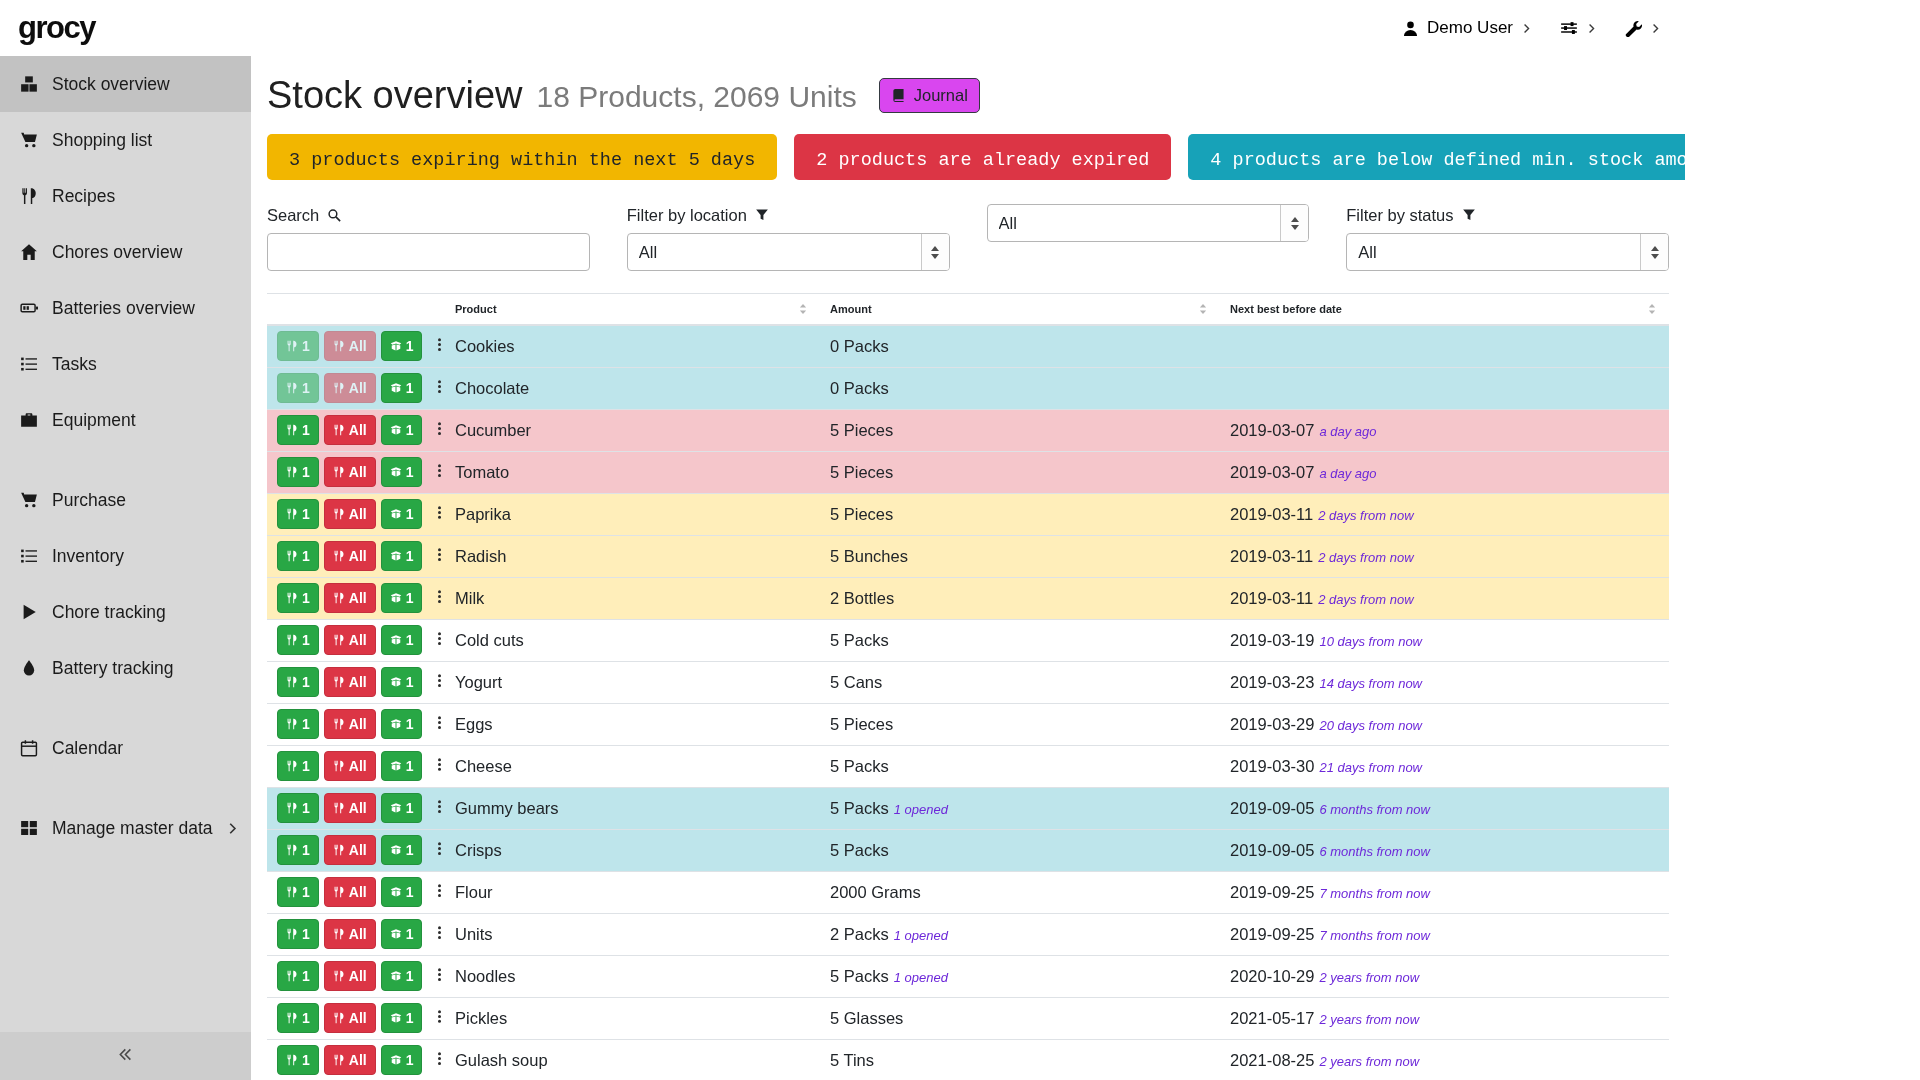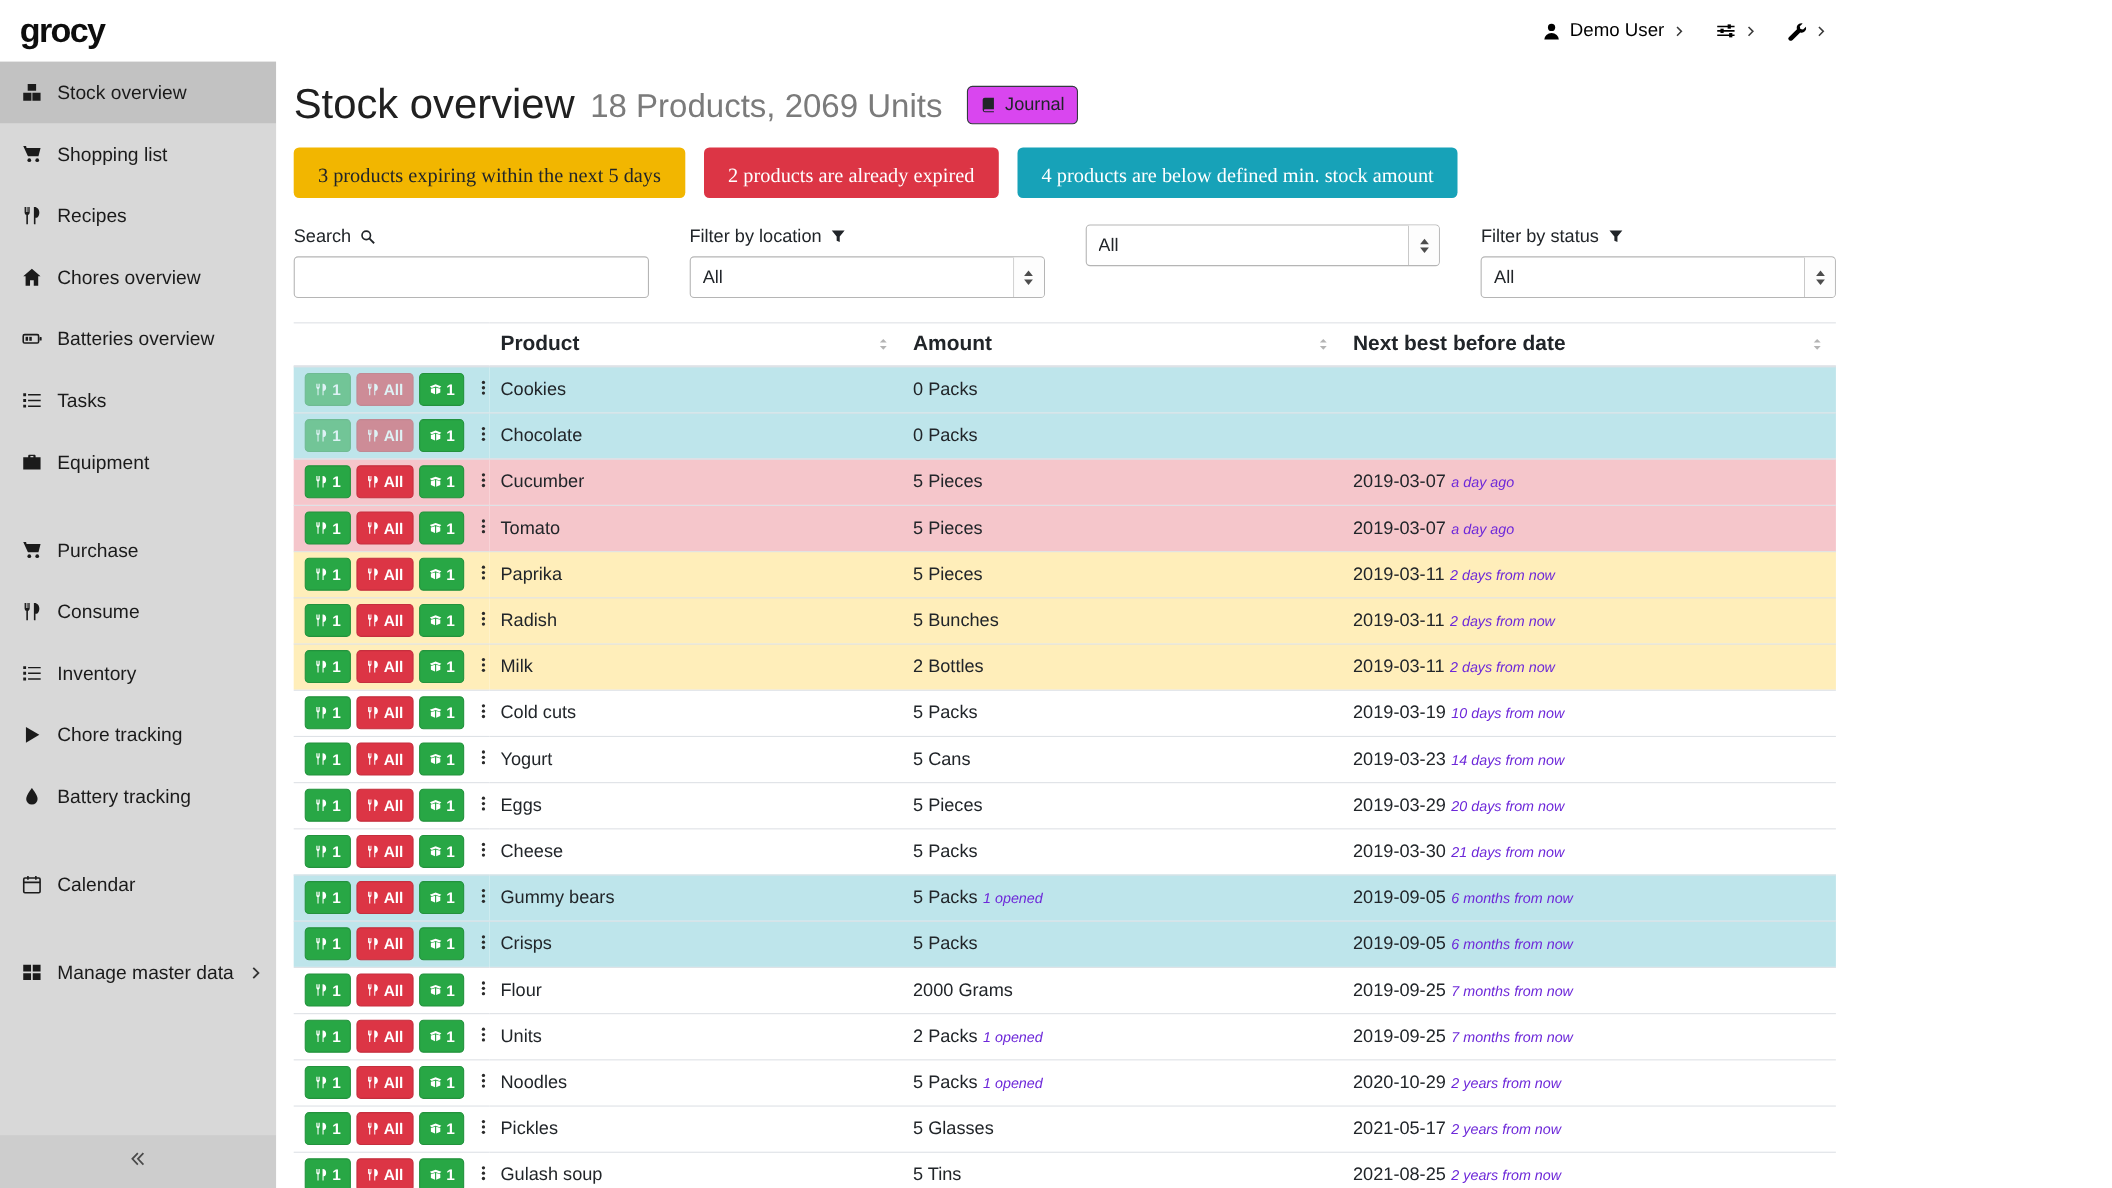--- a/index.html
+++ b/index.html
@@ -33,38 +33,38 @@
   
   .main { flex: 1; min-width: 0; padding: 16px 16px 0; overflow: hidden; background: #fff; }
 
   .title-row { display: flex; align-items: center; gap: 14px; height: 46px; }
   .page-title { font-size: 38px; font-weight: 500; margin: 0; line-height: 1; color: #202020; }
   .page-subtitle { font-size: 30px; color: #7b7b7b; font-weight: 400; line-height: 1; padding-top: 4px; white-space: nowrap; }
   .journal-btn { margin-left: 8px; display: inline-flex; align-items: center; gap: 8px; border: 1px solid #343a40; background: #d946ef; color: #212529; font-size: 16.5px; padding: 7px 11px; border-radius: 5px; cursor: pointer; font-family: inherit; }
   .journal-btn svg { display: block; }
 
   .alerts { display: flex; gap: 17px; margin-top: 16px; }
-  .alert-btn { border: none; border-radius: 5px; padding: 16px 22px; height: 46px; font-size: 18.5px; cursor: pointer; font-family: Liberation Serif, serif; white-space: nowrap; }
+  .alert-btn { border: none; border-radius: 5px; padding: 16px 22px; height: 46px; font-size: 18.5px; cursor: pointer; font-family: Liberation Mono, monospace; white-space: nowrap; }
   .alert-warning { background: var(--alert-warning, #f2b600); color: #212529; }
   .alert-danger { background: var(--alert-danger, #dc3545); color: #fff; }
   .alert-info { background: var(--alert-info, #17a2b8); color: #fff; }
 
   .filters { display: grid; grid-template-columns: repeat(4, 1fr); gap: 37px; margin-top: 24px; }
   .filter-label { display: flex; align-items: center; gap: 8px; font-size: 16.5px; margin-bottom: 7px; color: #212529; height: 22px; }
   .filter-label svg { display: block; color: #212529; }
   .filter-input { width: 100%; height: 38px; border: 1px solid #b5b5b5; border-radius: 4px; font-size: 16.5px; padding: 0 11px; font-family: inherit; color: #212529; outline: none; }
   .select-wrap { position: relative; width: 100%; }
   .select-wrap select { appearance: none; -webkit-appearance: none; width: 100%; height: 38px; border: 1px solid #b5b5b5; border-radius: 4px; background: #fff; font-size: 16.5px; padding: 0 38px 0 11px; font-family: inherit; color: #212529; outline: none; }
   .arrows { position: absolute; top: 1px; right: 1px; bottom: 1px; width: 28px; border-left: 1px solid #c9c9c9; background: #fdfdfd; border-radius: 0 3px 3px 0; display: flex; flex-direction: column; align-items: center; justify-content: center; gap: 3px; pointer-events: none; }
   .arrow-up { width: 0; height: 0; border-left: 4px solid transparent; border-right: 4px solid transparent; border-bottom: 5px solid #4d4d4d; }
   .arrow-down { width: 0; height: 0; border-left: 4px solid transparent; border-right: 4px solid transparent; border-top: 5px solid #4d4d4d; }
 
   
   .stock-table { width: 100%; border-collapse: collapse; margin-top: 22px; table-layout: fixed; }
-  .stock-table th { text-align: left; font-size: 19px; font-weight: bold; padding: 8px 10px; border-top: 1px solid #dee2e6; border-bottom: 2px solid #dee2e6; color: #212529; cursor: pointer; }
+  .stock-table th { text-align: left; font-size: 11px; font-weight: bold; padding: 8px 10px; border-top: 1px solid #dee2e6; border-bottom: 2px solid #dee2e6; color: #212529; cursor: pointer; }
   .th-flex { display: flex; align-items: center; justify-content: space-between; }
   .sort-ic { color: #b4b4b4; display: flex; }
   .stock-table td { font-size: 16.5px; padding: 0 10px; border-top: 1px solid #dee2e6; height: 42px; vertical-align: middle; color: #212529; }
   .row-info td { background: var(--row-info, #bee5eb); }
   .row-danger td { background: var(--row-danger, #f5c6cb); }
   .row-warning td { background: var(--row-warning, #ffeeba); }
   .actions-wrap { display: flex; align-items: center; gap: 5px; }
   .btn { display: inline-flex; align-items: center; gap: 4px; height: 30px; padding: 0 8px; border-radius: 4px; border: 1px solid transparent; color: #fff; font-size: 14px; font-weight: bold; cursor: pointer; font-family: inherit; line-height: 1; }
   .btn svg { display: block; }
   .btn-success { background: var(--btn-success, #28a745); border-color: #23923d; }
@@ -209,29 +209,20 @@
                   <path d="M1 1.6h2.3l.4 1.6H15l-1.7 6.6H4.8z"></path>
                   <circle cx="5.9" cy="13" r="1.5"></circle>
                   <circle cx="12.3" cy="13" r="1.5"></circle>
                 </svg>
               </span>
               <span class="nav-label">Purchase</span>
             </div>
             <div class="nav-item">
               <span class="nav-icon">
                 <svg width="18" height="18" viewBox="0 0 16 16" fill="currentColor" xmlns="http://www.w3.org/2000/svg">
-                  <path d="M2.1 1v4.4c0 1 .6 1.8 1.4 2V15h1.3V7.4c.8-.2 1.4-1 1.4-2V1H5.1v4.1h-.6V1H3.8v4.1h-.6V1z"></path>
-                  <path d="M9.6 1v14h1.3V9.8h.5c1.5 0 2.6-2 2.6-4.4C14 2.9 12.2 1 10.2 1z"></path>
-                </svg>
-              </span>
-              <span class="nav-label">Consume</span>
-            </div>
-            <div class="nav-item">
-              <span class="nav-icon">
-                <svg width="18" height="18" viewBox="0 0 16 16" fill="currentColor" xmlns="http://www.w3.org/2000/svg">
                   <path d="M1 2.3h2.3v2.3H1z"></path>
                   <path d="M4.9 2.9h10.2v1.2H4.9z"></path>
                   <path d="M1 6.9h2.3v2.3H1z"></path>
                   <path d="M4.9 7.5h10.2v1.2H4.9z"></path>
                   <path d="M1 11.5h2.3v2.3H1z"></path>
                   <path d="M4.9 12.1h10.2v1.2H4.9z"></path>
                 </svg>
               </span>
               <span class="nav-label">Inventory</span>
             </div>

